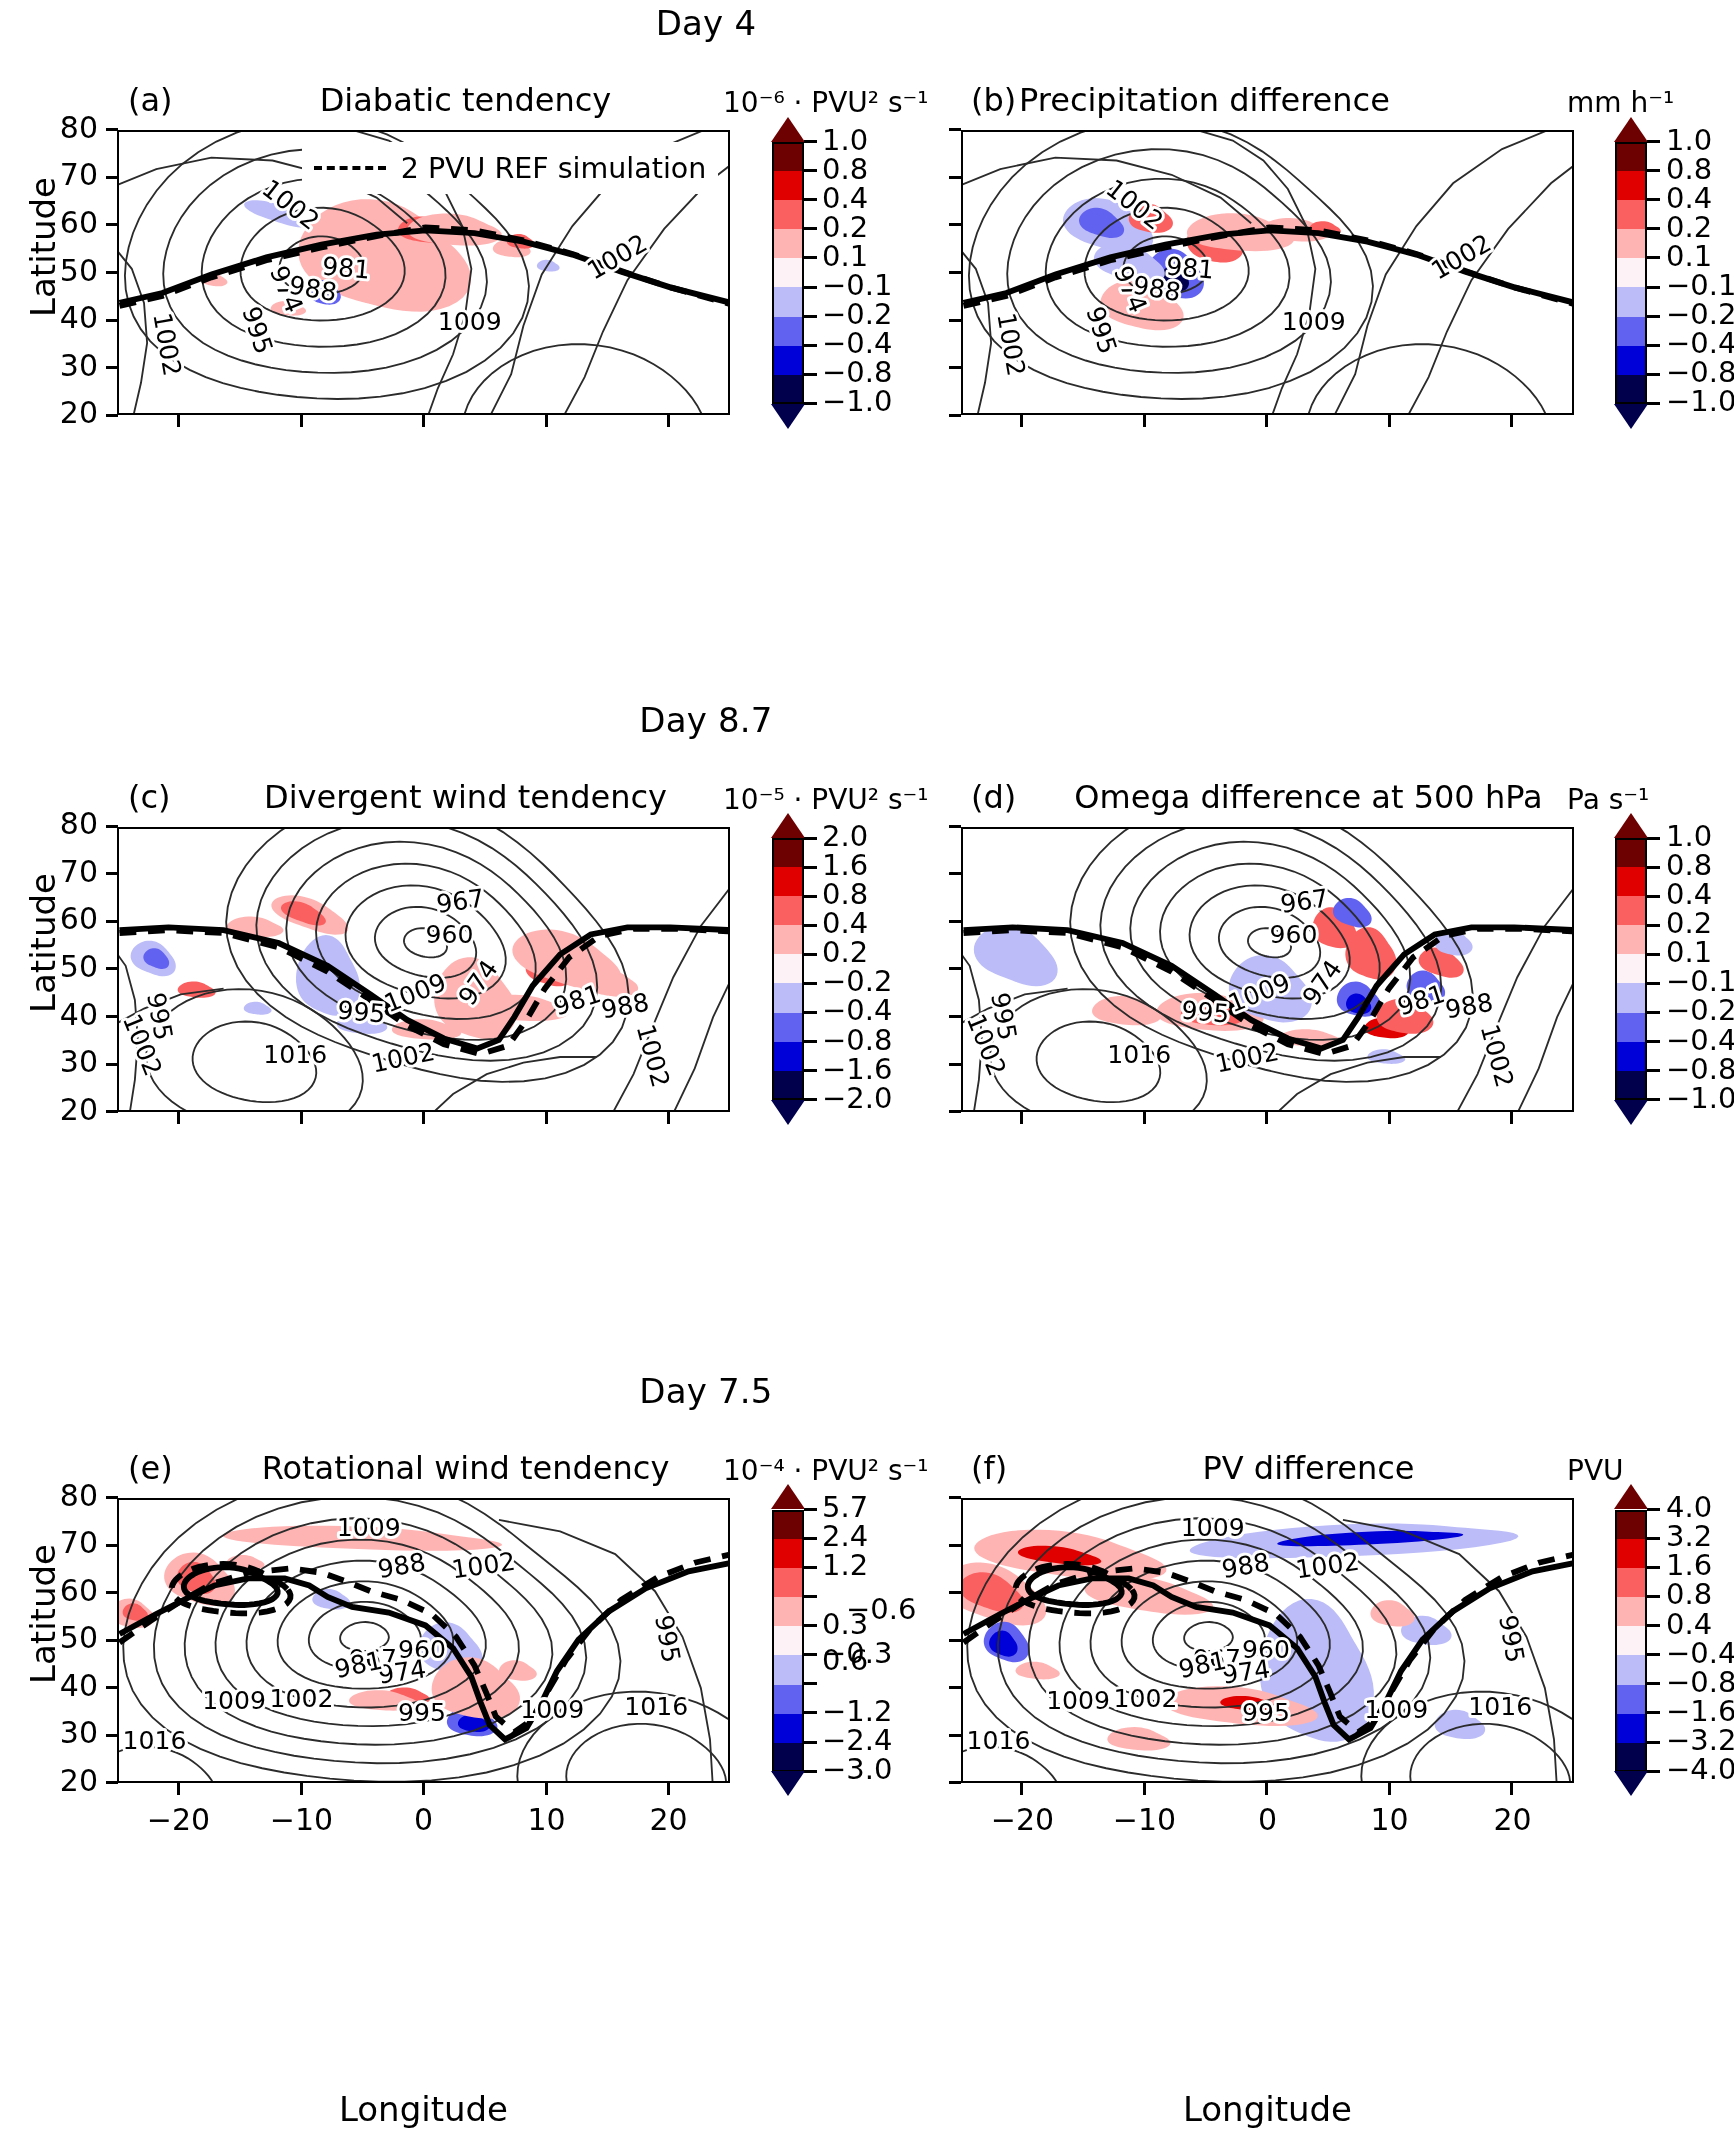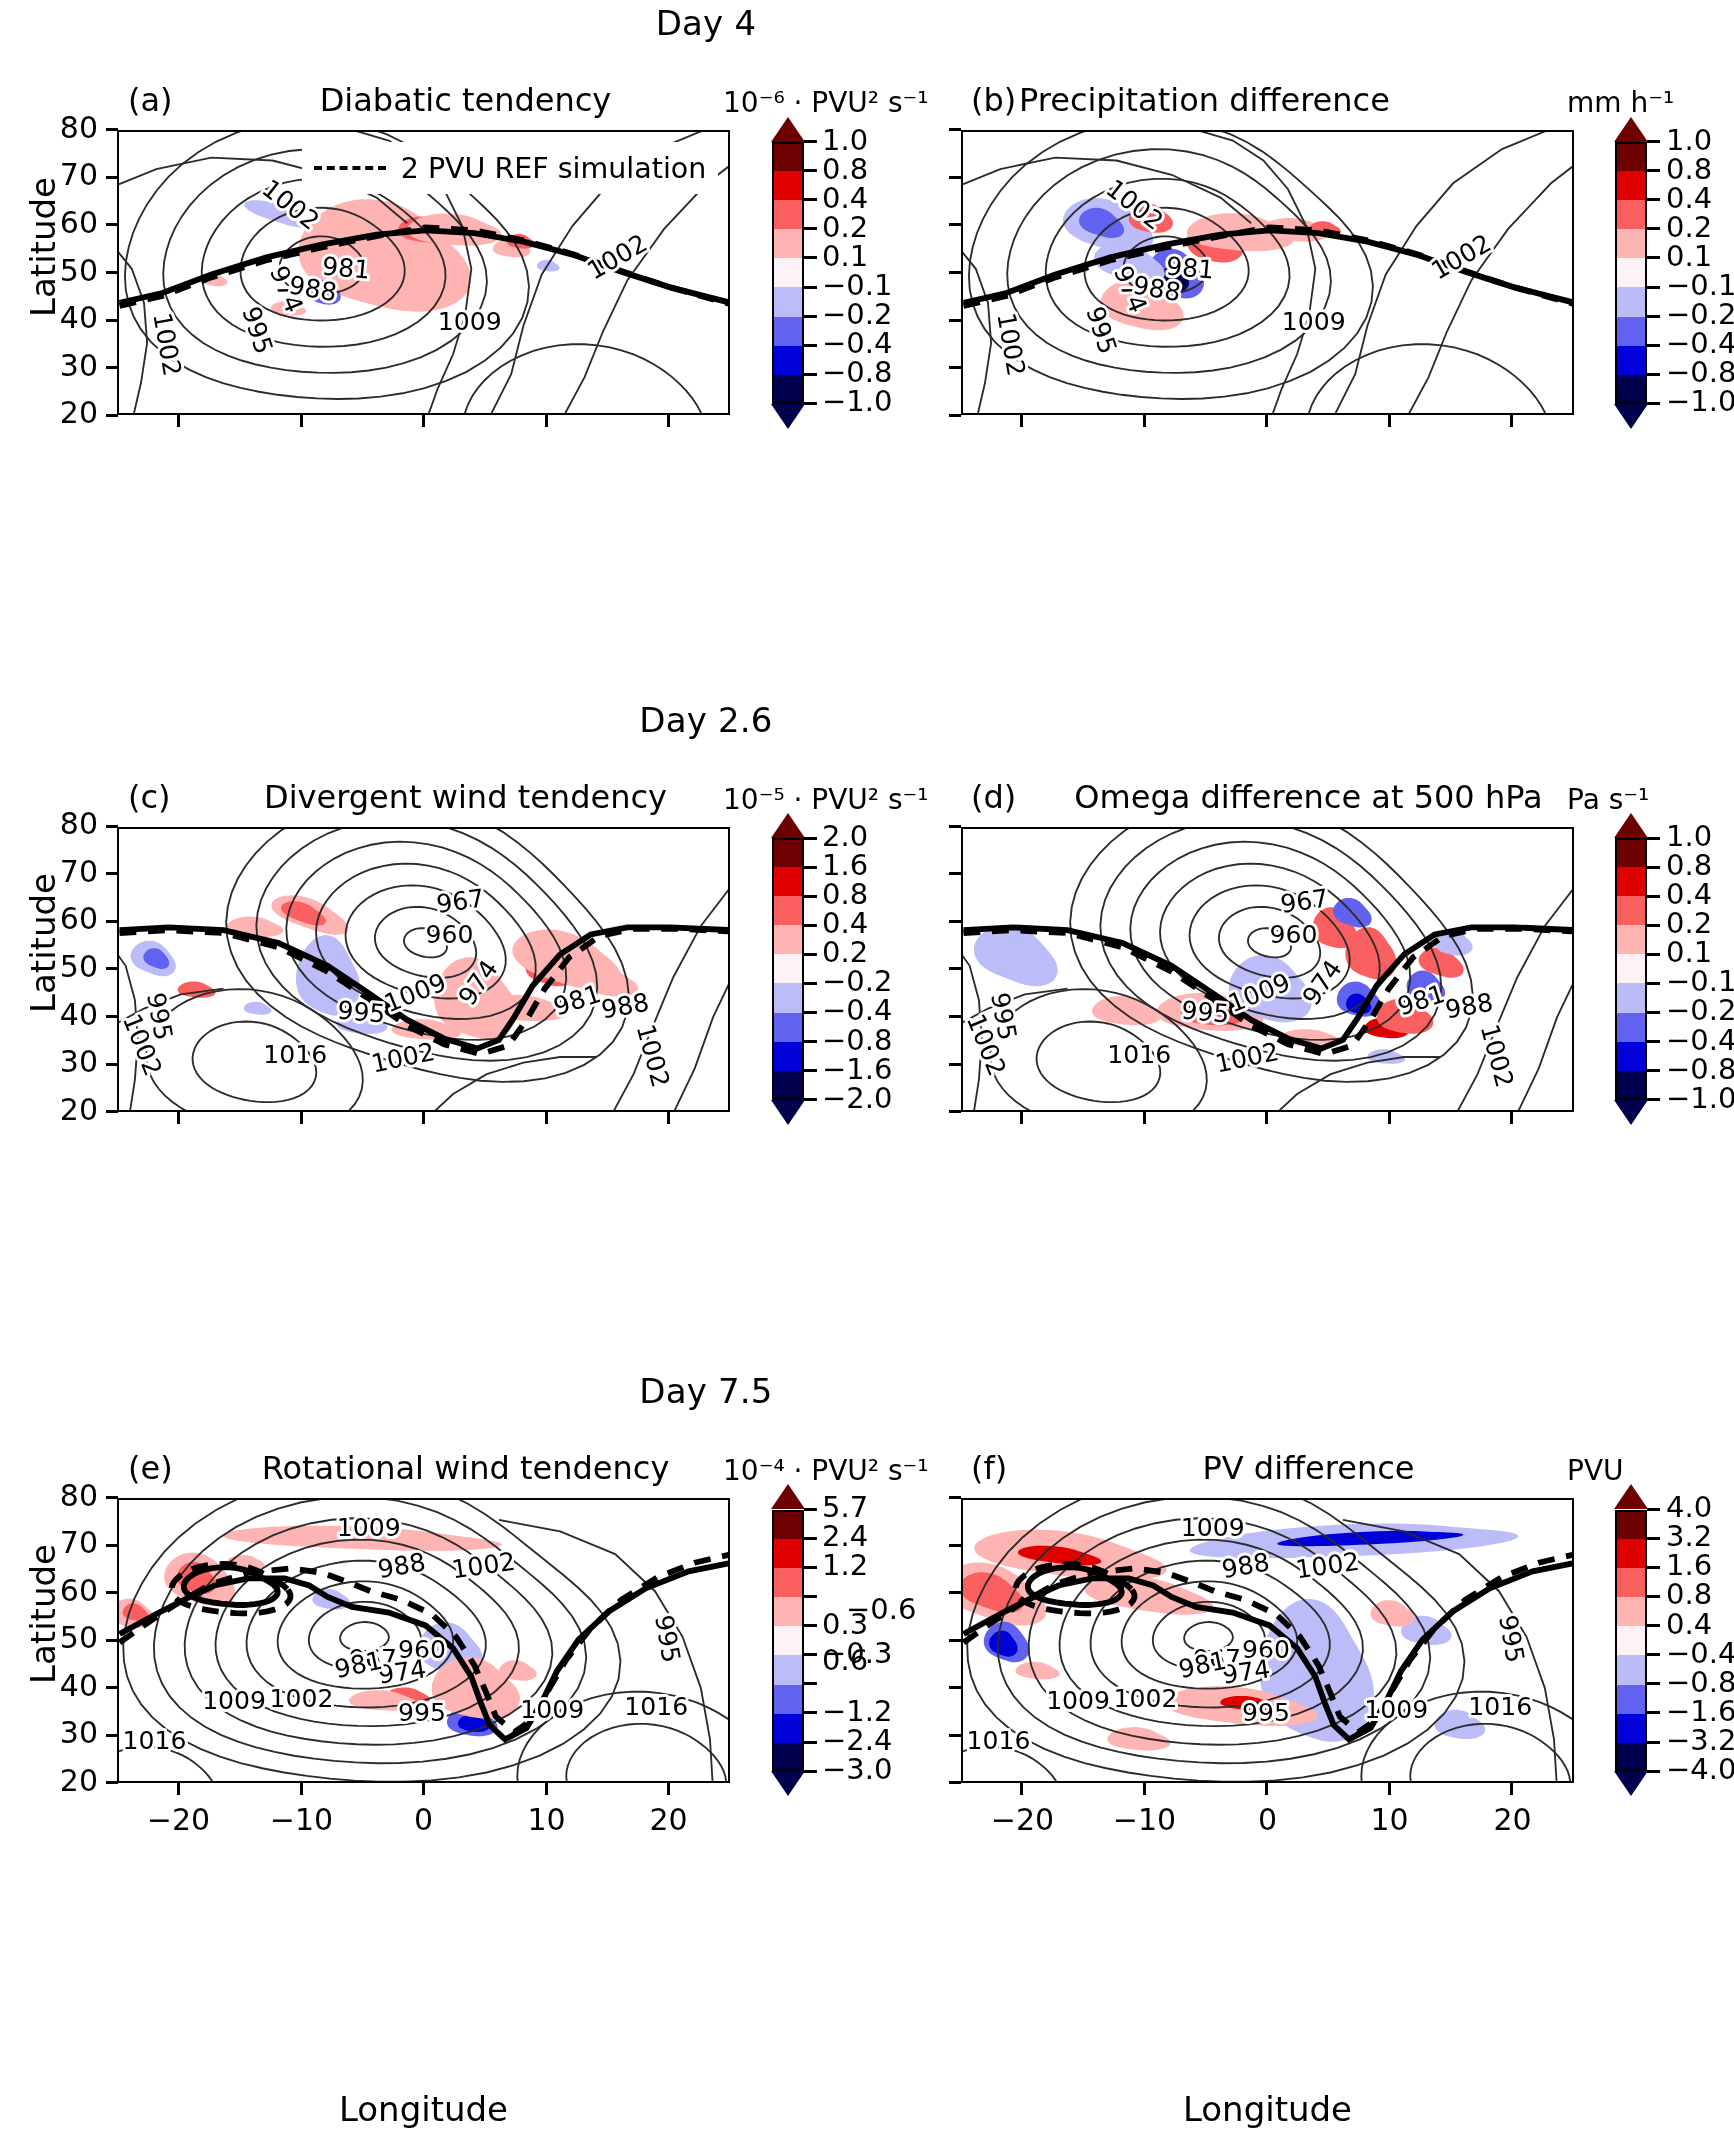--- a/index.html
+++ b/index.html
@@ -37,21 +37,21 @@
   .tropo{fill:none;stroke:#000;stroke-width:7;}
   .tropo-d{fill:none;stroke:#000;stroke-width:7;stroke-dasharray:20 14;}
   .clab{font-size:30px;fill:#000;font-family:"DejaVu Sans",sans-serif;}
 </style>
 </head>
 <body>
 
 <div class="fig">
 
   <div class="rowtitle" style="top:3.4px;">Day 4</div>
-  <div class="rowtitle" style="top:700px;">Day 2.6</div>
+  <div class="rowtitle" style="top:700px;">Day 8.7</div>
   <div class="rowtitle" style="top:1371px;">Day 7.5</div>
 
   <div class="ylab" style="left:-50px;top:227px;width:185px;text-align:center;">Latitude</div>
   <div class="ylab" style="left:-50px;top:923px;width:185px;text-align:center;">Latitude</div>
   <div class="ylab" style="left:-50px;top:1594px;width:185px;text-align:center;">Latitude</div>
 
   <div class="xlab" style="left:117px;top:2089px;width:613px;">Longitude</div>
   <div class="xlab" style="left:961px;top:2089px;width:613px;">Longitude</div>
 
   <div id="panels-host">

